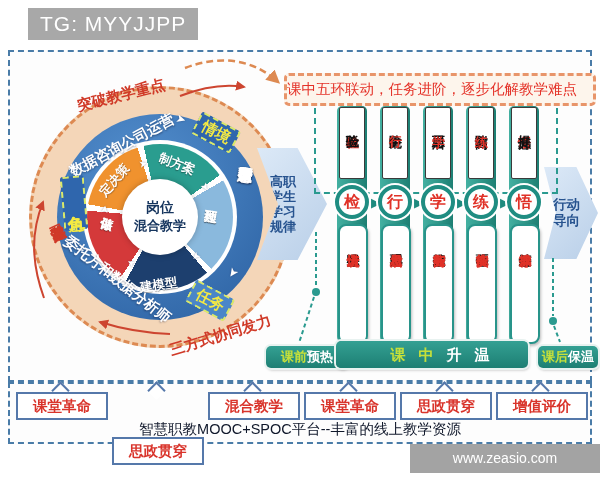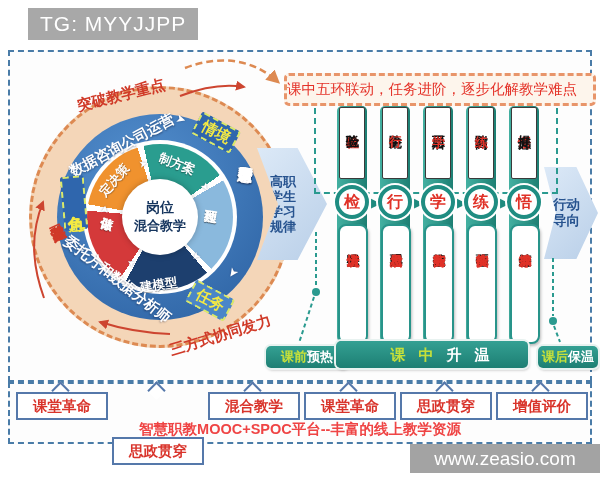--- a/index.html
+++ b/index.html
@@ -78,25 +78,25 @@
   .bar{position:absolute;background:linear-gradient(180deg,#34a093,#1d7f73);border-radius:5px;
        text-align:center;font-weight:bold;z-index:6;box-shadow:0 0 0 2px #e8f2f0, 1px 2px 3px rgba(0,0,0,.3);}
   .bar .hl{color:#c6e03a;}
   .bar .wt{color:#fff;}
 
   
   .bbox{position:absolute;width:88px;height:24px;background:#fff;border:2px solid #5578aa;
         color:#d9342b;font-weight:bold;font-size:14.5px;text-align:center;line-height:24px;z-index:3;}
   .barrow{position:absolute;width:11px;height:11px;background:#fff;border-left:2px solid #5578aa;
           border-top:2px solid #5578aa;transform:rotate(45deg);z-index:2;}
-  .footer-line{left:0;top:420px;width:600px;text-align:center;color:#ef4444;
-               font-weight:bold;font-size:14.5px;z-index:3;}
+  .footer-line{left:0;top:420px;width:600px;text-align:center;color:#0f172a;
+               font-weight:normal;font-size:14.5px;z-index:3;}
 
   .watermark{left:410px;top:444px;width:190px;height:29px;background:#a3a3a3;color:#fff;
-             font-size:19px;text-align:center;line-height:29px;z-index:9;}
+             font-size:14px;text-align:center;line-height:29px;z-index:9;}
 
   svg.decor{position:absolute;left:0;top:0;z-index:3;pointer-events:none;}
 </style>
 </head>
 <body>
 
 <div class="abs tag">TG: MYYJJPP</div>
 
 <div class="abs main-box"></div>
 

